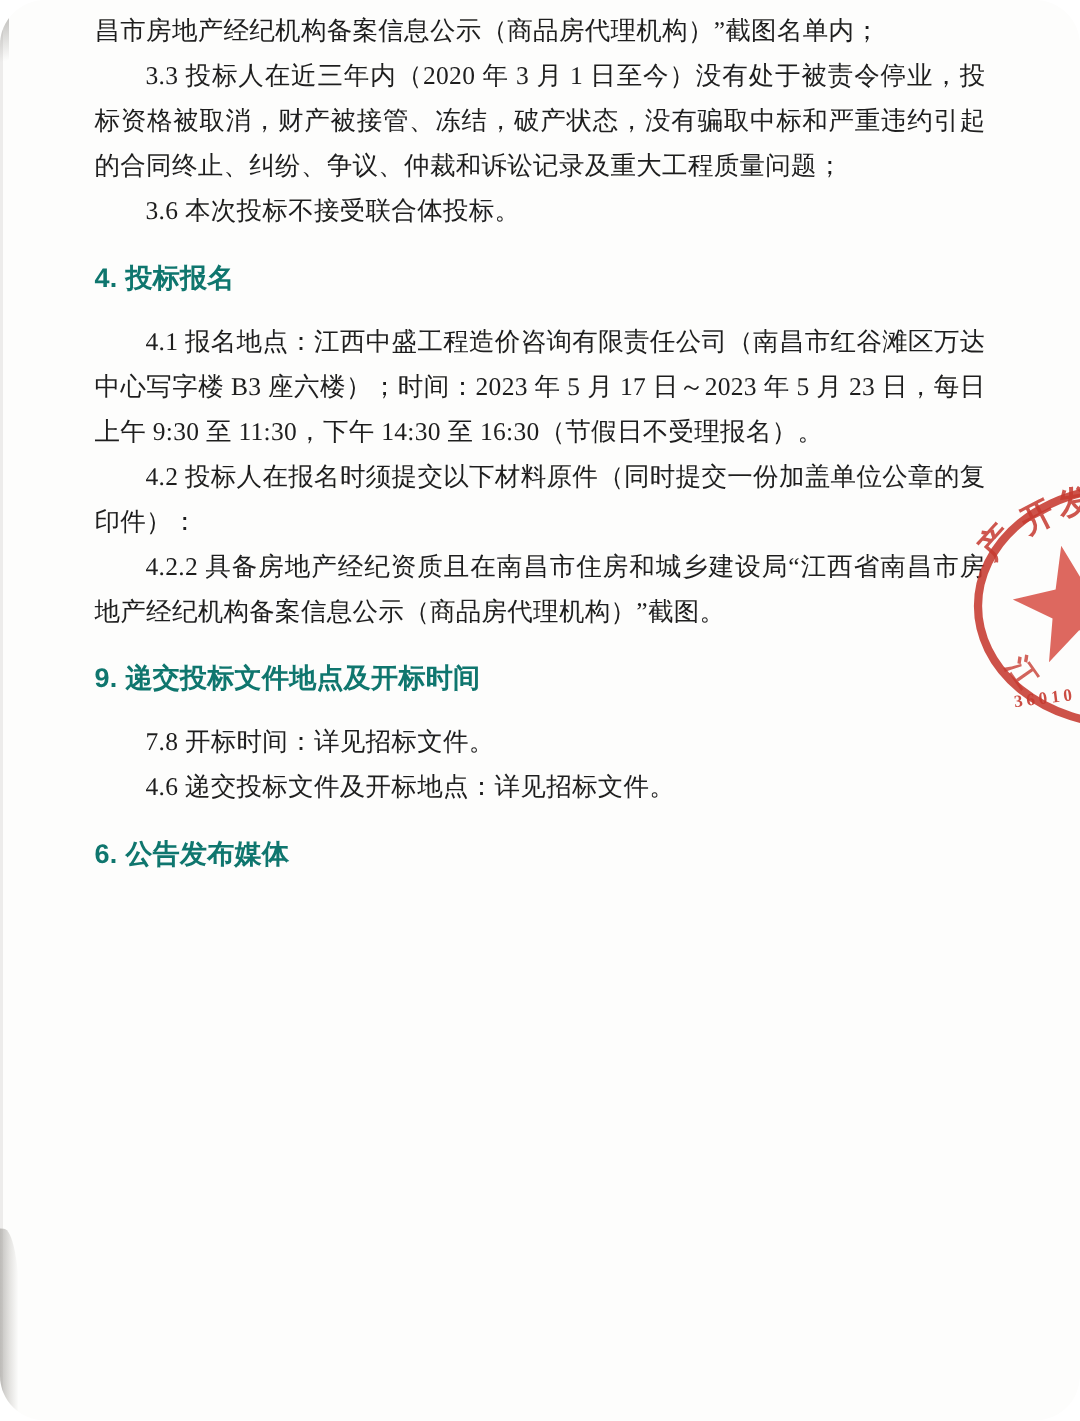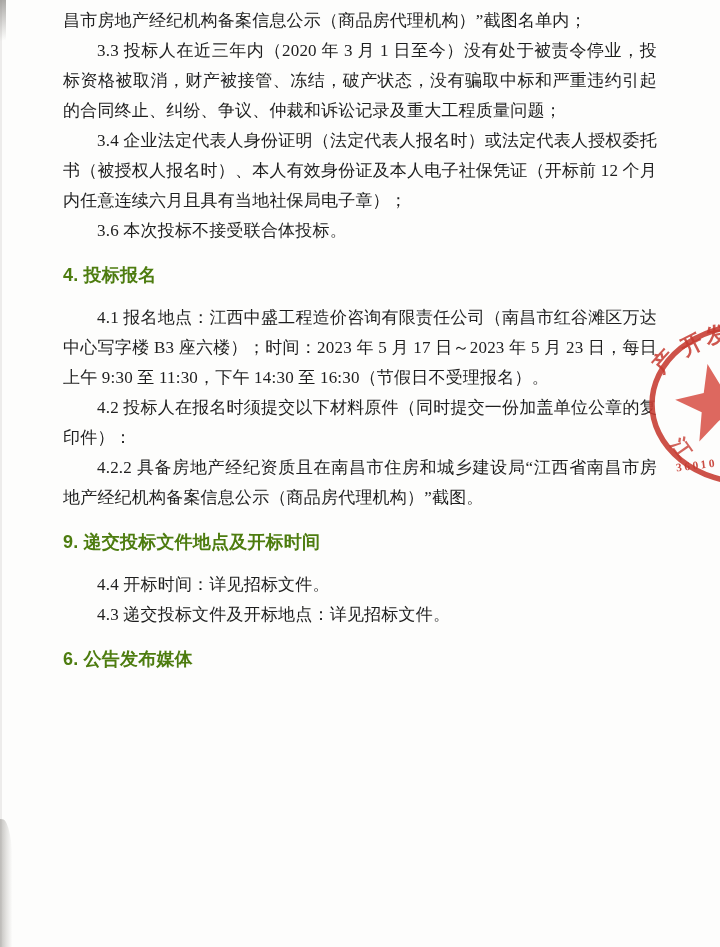--- a/index.html
+++ b/index.html
@@ -7,40 +7,41 @@
     width:720px; height:947px;
     background:#ffffff;
     font-family:"Liberation Serif","DejaVu Serif",serif;
   }
   .page {
     position:relative;
     width:720px; height:947px;
     background:#fdfdfc;
     overflow:hidden;
     color:#1e1e1e;
+    border-radius:30px;
   }
   .doc {
     position:absolute;
     left:63px; top:6px;
     width:594px;
     text-align:justify;
     text-justify:inter-character;
   }
   .doc p {
     margin:0;
     font-size:17px;
     line-height:30px;
     letter-spacing:0.2px;
   }
   .doc p.para { text-indent:2em; }
   .doc p.continuation { text-indent:0; }
   .doc p.heading {
     font-family:"Liberation Sans","DejaVu Sans",sans-serif;
     font-weight:700;
-    color:#4d7c0f;
+    color:#0f766e;
     font-size:18px;
     line-height:30px;
     margin:14px 0 13px 0;
     text-indent:0;
   }
   
   .stamp {
     position:absolute;
     left:640px; top:318px;
     width:80px; height:172px;
@@ -79,29 +80,28 @@
   }
 </style>
 </head>
 <body>
 
 <div class="page">
 
   <div class="doc">
       <p class="continuation">昌市房地产经纪机构备案信息公示（商品房代理机构）”截图名单内；</p>
       <p class="para">3.3 投标人在近三年内（2020 年 3 月 1 日至今）没有处于被责令停业，投标资格被取消，财产被接管、冻结，破产状态，没有骗取中标和严重违约引起的合同终止、纠纷、争议、仲裁和诉讼记录及重大工程质量问题；</p>
-      <p class="para">3.4 企业法定代表人身份证明（法定代表人报名时）或法定代表人授权委托书（被授权人报名时）、本人有效身份证及本人电子社保凭证（开标前 12 个月内任意连续六月且具有当地社保局电子章）；</p>
       <p class="para">3.6 本次投标不接受联合体投标。</p>
       <p class="heading">4. 投标报名</p>
       <p class="para">4.1 报名地点：江西中盛工程造价咨询有限责任公司（南昌市红谷滩区万达中心写字楼 B3 座六楼）；时间：2023 年 5 月 17 日～2023 年 5 月 23 日，每日上午 9:30 至 11:30，下午 14:30 至 16:30（节假日不受理报名）。</p>
       <p class="para">4.2 投标人在报名时须提交以下材料原件（同时提交一份加盖单位公章的复印件）：</p>
       <p class="para">4.2.2 具备房地产经纪资质且在南昌市住房和城乡建设局“江西省南昌市房地产经纪机构备案信息公示（商品房代理机构）”截图。</p>
       <p class="heading">9. 递交投标文件地点及开标时间</p>
-      <p class="para">4.4 开标时间：详见招标文件。</p>
-      <p class="para">4.3 递交投标文件及开标地点：详见招标文件。</p>
+      <p class="para">7.8 开标时间：详见招标文件。</p>
+      <p class="para">4.6 递交投标文件及开标地点：详见招标文件。</p>
       <p class="heading">6. 公告发布媒体</p>
     </div>
 
   <svg class="stamp" viewBox="640 318 80 172" width="80" height="172" xmlns="http://www.w3.org/2000/svg" aria-hidden="true">
     <ellipse class="ring" cx="750" cy="404" rx="98" ry="79"></ellipse>
     <path class="star" transform="translate(716,404) rotate(-12)" d="M0,-41 L9.7,-13.3 L39,-12.7 L15.7,5.1 L24.1,33.2 L0,16.5 L-24.1,33.2 L-15.7,5.1 L-39,-12.7 L-9.7,-13.3 Z"></path>
     <text class="arc-char" text-anchor="middle" transform="translate(669,366) rotate(-48)">产</text>
     <text class="arc-char" text-anchor="middle" transform="translate(695,351) rotate(-27)">开</text>
     <text class="arc-char" text-anchor="middle" transform="translate(718,342) rotate(-10)">发</text>
     <text class="tail-char" text-anchor="middle" transform="translate(676,452) rotate(55)">江</text>

